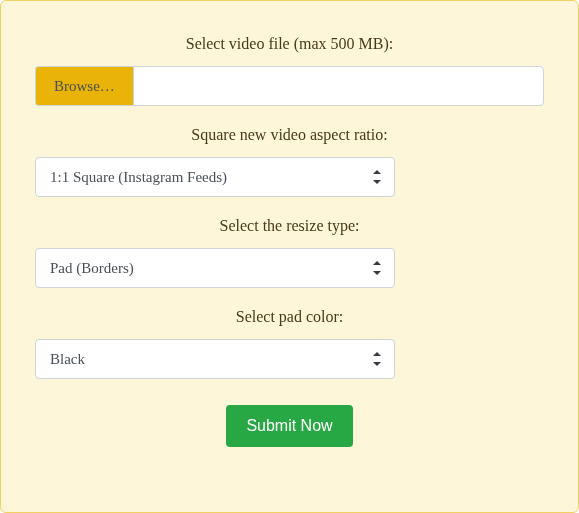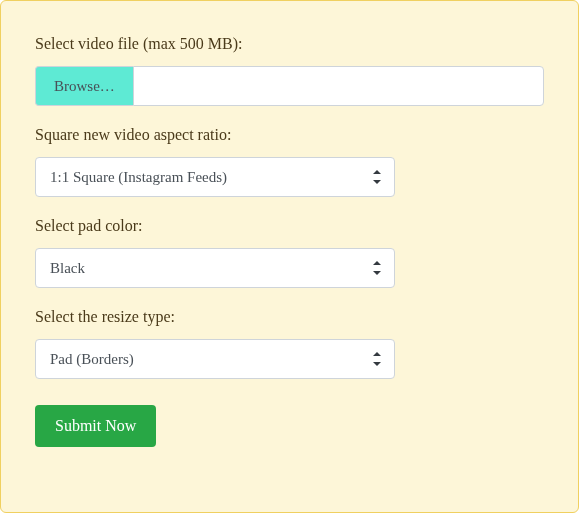--- a/index.html
+++ b/index.html
@@ -1,18 +1,19 @@
 <!DOCTYPE html>
 <html><head>
   <meta charset="utf-8">
   <style>
     * {
       box-sizing: border-box;
       margin: 0;
       padding: 0;
+      text-align: center;
     }
     body {
       font-family: Georgia, 'Times New Roman', serif;
       background: #fff;
       padding: 0;
     }
     .form-container {
       width: 579px;
       height: 513px;
       background: #fdf6d8;
@@ -28,21 +29,21 @@
       color: #4a3a1a;
       font-size: 16px;
       margin-bottom: 13px;
     }
     .file-row {
       display: flex;
       width: 100%;
       height: 40px;
     }
     .browse-btn {
-      background: #5eead4;
+      background: #eab308;
       border: 1px solid #ced4da;
       border-right: none;
       border-radius: 4px 0 0 4px;
       padding: 0 18px;
       color: #495057;
       font-family: Georgia, serif;
       font-size: 15px;
       cursor: pointer;
       display: flex;
       align-items: center;
@@ -105,21 +106,21 @@
     .select-arrow::after {
       bottom: 0;
       border-top: 4px solid #343a40;
     }
     .submit-btn {
       background: #28a745;
       color: #fff;
       border: none;
       border-radius: 4px;
       padding: 12px 20px;
-      font-family: Liberation Serif, serif;
+      font-family: Liberation Sans, sans-serif;
       font-size: 16px;
       cursor: pointer;
       margin-top: 6px;
     }
   </style>
 </head>
 <body>
 
 <div class="form-container">
 
@@ -133,30 +134,30 @@
 
   <div class="form-group">
     <label class="form-label">Square new video aspect ratio:</label>
     <div class="select-wrapper">
       <div class="select-value">1:1 Square (Instagram Feeds)</div>
       <span class="select-arrow"></span>
     </div>
   </div>
 
   <div class="form-group">
-    <label class="form-label">Select pad color:</label>
+    <label class="form-label">Select the resize type:</label>
     <div class="select-wrapper">
-      <div class="select-value">Black</div>
+      <div class="select-value">Pad (Borders)</div>
       <span class="select-arrow"></span>
     </div>
   </div>
 
   <div class="form-group">
-    <label class="form-label">Select the resize type:</label>
+    <label class="form-label">Select pad color:</label>
     <div class="select-wrapper">
-      <div class="select-value">Pad (Borders)</div>
+      <div class="select-value">Black</div>
       <span class="select-arrow"></span>
     </div>
   </div>
 
   <button class="submit-btn">Submit Now</button>
 
 </div>
 
 </body></html>

